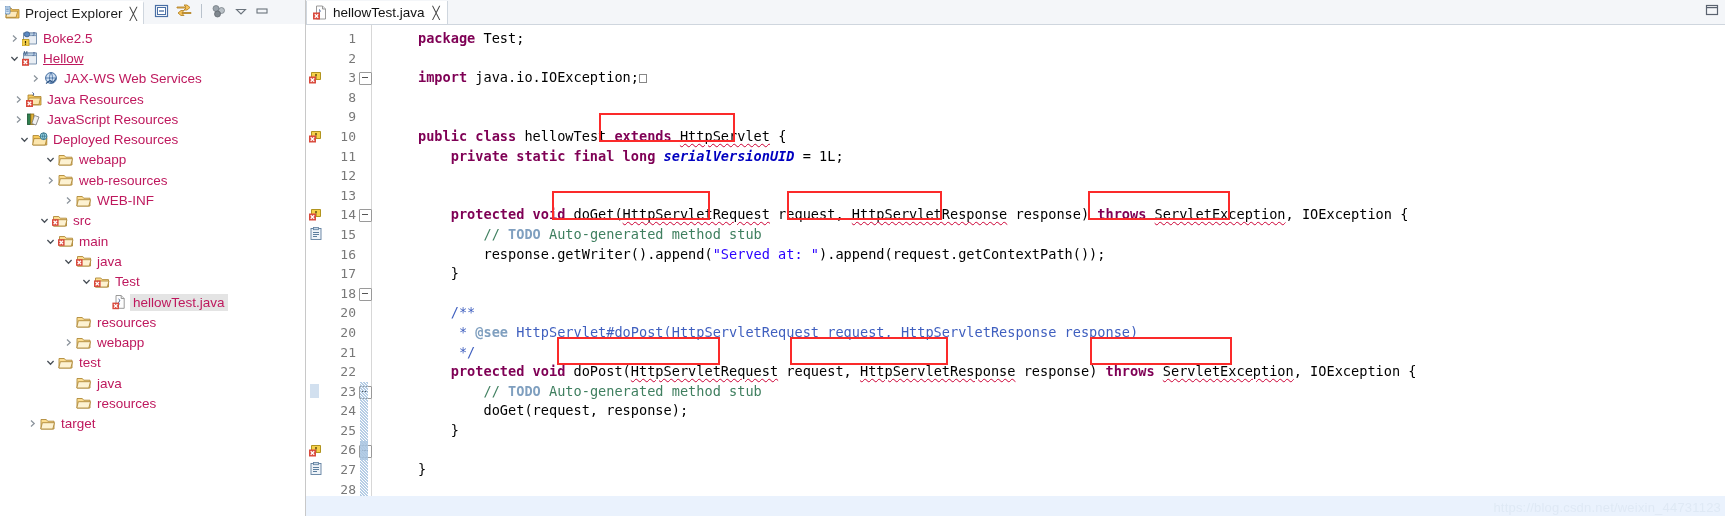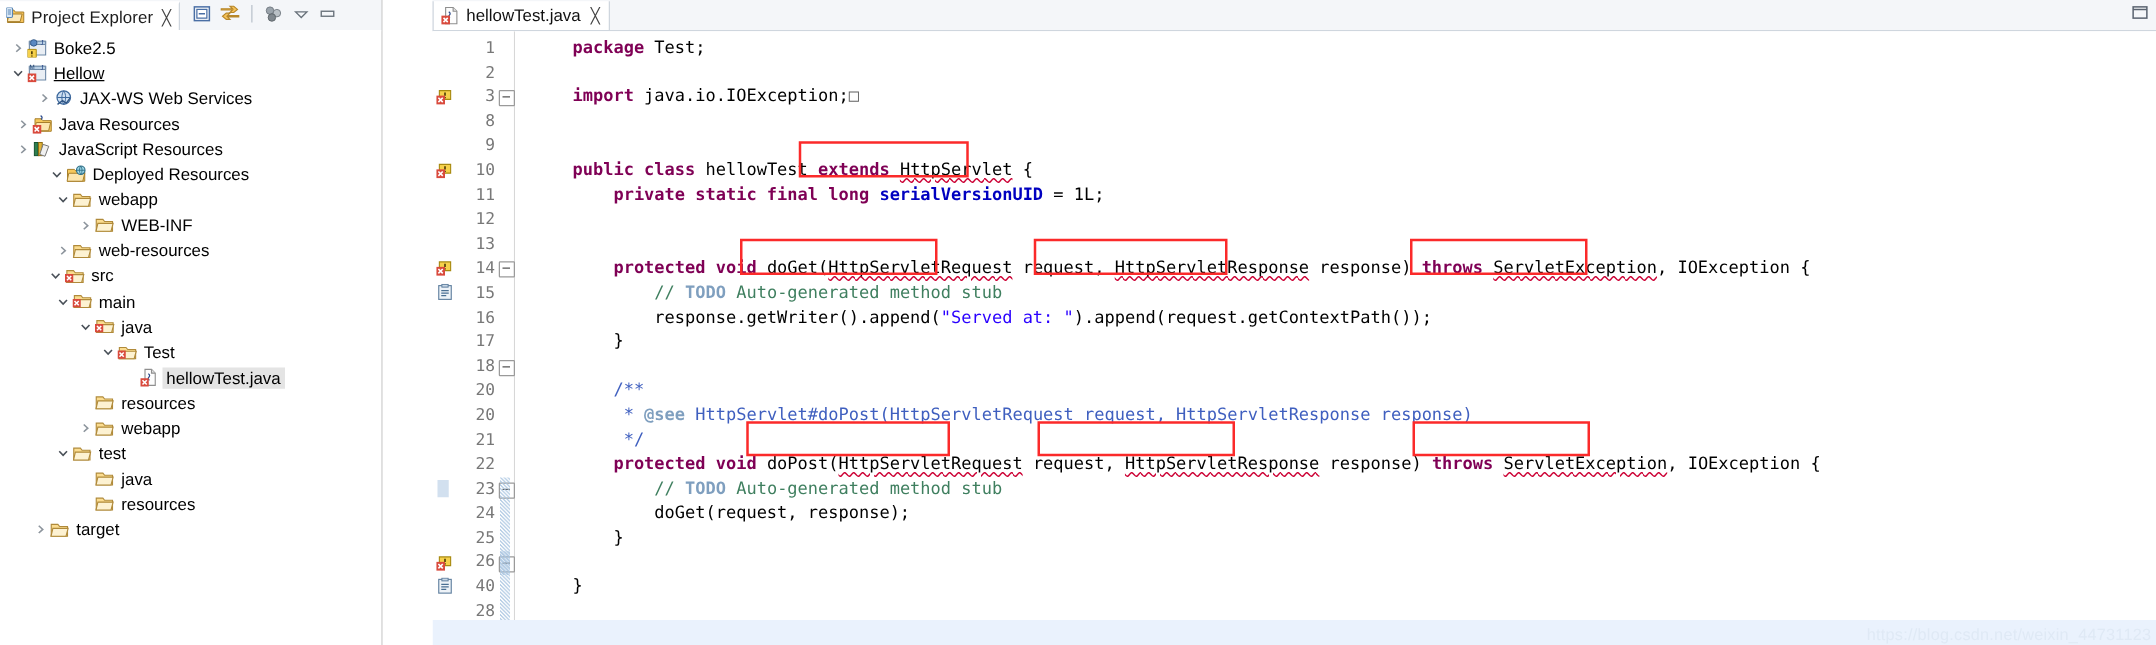--- a/index.html
+++ b/index.html
@@ -3,21 +3,21 @@
 <meta charset="utf-8">
 <style>
   html,body{margin:0;padding:0;}
   body{
     width:1725px;height:516px;overflow:hidden;
     background:#ffffff;
     font-family:"Liberation Sans", sans-serif;
     font-size:13px;
     color:#000;
   }
-  #root{position:relative;width:1725px;height:516px;display:flex;gap:40px;}
+  #root{position:relative;width:1725px;height:516px;display:flex;}
 
   
   .explorer{
     width:306px;height:516px;box-sizing:border-box;
     background:#ffffff;
     border-right:1px solid #c8c8c8;
     position:relative;
     flex:0 0 306px;
   }
   .explorer-topbar{
@@ -43,21 +43,21 @@
     padding:0 5px 2px 10px;height:23px;
   }
   .tb-sep{width:1px;height:14px;background:#b9c2cc;margin:0 2px;}
   .tree{
     position:absolute;top:24px;left:0;right:0;bottom:0;
     overflow:hidden;background:#fff;
     padding-top:4px;
   }
   .row{
     height:20.3px;display:flex;align-items:center;
-    font-size:13.5px;color:#000000;white-space:nowrap;text-align:center;
+    font-size:13.5px;color:#be185d;white-space:nowrap;text-align:center;
   }
   .row .arrow{
     width:13px;flex:0 0 13px;display:flex;align-items:center;justify-content:center;
     color:#808b96;font-size:10px;
   }
   .row .ic{width:18px;flex:0 0 18px;display:flex;align-items:center;justify-content:center;}
   .row .txt{padding-left:4px;}
   .row.selected .txt{background:#e4e4e4;padding:1px 3px 1px 3px;margin-left:1px;}
 
   
@@ -104,21 +104,21 @@
   .gln{height:19.6px;line-height:19.6px;}
 
   
   .kw{color:#7f0055;font-weight:bold;}
   .plain{color:#000;}
   .str{color:#2a00ff;}
   .cmt{color:#3f7f5f;}
   .todo{color:#7f9fbf;font-weight:bold;}
   .jdoc{color:#3f5fbf;}
   .jdoctag{color:#7f9fbf;font-weight:bold;}
-  .field{color:#0000c0;font-weight:bold;}
+  .field{color:#0000c0;font-style:italic;font-weight:bold;}
   .ann{color:#646464;}
 
   .squiggle{
     text-decoration:underline;
     text-decoration-style:wavy;
     text-decoration-color:#cc0033;
     text-decoration-thickness:1px;
     text-underline-offset:2px;
   }
 
@@ -284,21 +284,21 @@
           </span>
           <span class="ic">
             <svg width="16" height="16" viewBox="0 0 16 16">
               <rect x="1.5" y="3" width="3" height="10.5" fill="#2f7f4f" stroke="#17522f" stroke-width=".8"></rect>
               <rect x="4.8" y="3" width="3" height="10.5" fill="#e0b23a" stroke="#8e6c12" stroke-width=".8"></rect>
               <path d="M8.5 4.5l4.5 1.5-3 8-4.2-1.5z" fill="#f0f0f0" stroke="#777" stroke-width=".8"></path>
             </svg>
           </span>
           <span class="txt">JavaScript Resources</span>
         </div>
-        <div class="row" style="padding-left: 39px;">
+        <div class="row" style="padding-left: 18px;">
           <span class="arrow">
             <svg width="9" height="9" viewBox="0 0 9 9">
               <path d="M1.4 3L4.5 6.2 7.6 3" fill="none" stroke="#4a5159" stroke-width="1.3"></path>
             </svg>
           </span>
           <span class="ic">
             <svg width="16" height="16" viewBox="0 0 16 16">
               <path d="M1 3.5h5.5L8 5.2h6.8V13H1z" fill="#f6c95c" stroke="#a8802c" stroke-width=".8"></path>
               <path d="M2 6.6h12.8l-1.6 6.4H.6z" fill="#fce6ae" stroke="#a8802c" stroke-width=".8"></path>
               <circle cx="11.6" cy="4.2" r="3.4" fill="#9fd8e8" stroke="#2f6f87" stroke-width=".9"></circle>
@@ -314,47 +314,47 @@
             </svg>
           </span>
           <span class="ic">
             <svg width="16" height="16" viewBox="0 0 16 16">
               <path d="M1 3.5h5.3L7.7 5.2H14V13H1z" fill="#fbdc8f" stroke="#b08a3a" stroke-width=".9"></path>
               <path d="M2.3 6.7h12.2l-1.7 6.3H.8z" fill="#fdf2d2" stroke="#b08a3a" stroke-width=".9"></path>
             </svg>
           </span>
           <span class="txt">webapp</span>
         </div>
+        <div class="row" style="padding-left: 44px;">
+          <span class="arrow">
+            <svg width="9" height="9" viewBox="0 0 9 9">
+              <path d="M3 1.6L6.2 4.5 3 7.4" fill="none" stroke="#8d959d" stroke-width="1.3"></path>
+            </svg>
+          </span>
+          <span class="ic">
+            <svg width="16" height="16" viewBox="0 0 16 16">
+              <path d="M1 3.5h5.3L7.7 5.2H14V13H1z" fill="#fbdc8f" stroke="#b08a3a" stroke-width=".9"></path>
+              <path d="M2.3 6.7h12.2l-1.7 6.3H.8z" fill="#fdf2d2" stroke="#b08a3a" stroke-width=".9"></path>
+            </svg>
+          </span>
+          <span class="txt">web-resources</span>
+        </div>
         <div class="row" style="padding-left: 62px;">
           <span class="arrow">
             <svg width="9" height="9" viewBox="0 0 9 9">
               <path d="M3 1.6L6.2 4.5 3 7.4" fill="none" stroke="#8d959d" stroke-width="1.3"></path>
             </svg>
           </span>
           <span class="ic">
             <svg width="16" height="16" viewBox="0 0 16 16">
               <path d="M1 3.5h5.3L7.7 5.2H14V13H1z" fill="#fbdc8f" stroke="#b08a3a" stroke-width=".9"></path>
               <path d="M2.3 6.7h12.2l-1.7 6.3H.8z" fill="#fdf2d2" stroke="#b08a3a" stroke-width=".9"></path>
             </svg>
           </span>
           <span class="txt">WEB-INF</span>
-        </div>
-        <div class="row" style="padding-left: 44px;">
-          <span class="arrow">
-            <svg width="9" height="9" viewBox="0 0 9 9">
-              <path d="M3 1.6L6.2 4.5 3 7.4" fill="none" stroke="#8d959d" stroke-width="1.3"></path>
-            </svg>
-          </span>
-          <span class="ic">
-            <svg width="16" height="16" viewBox="0 0 16 16">
-              <path d="M1 3.5h5.3L7.7 5.2H14V13H1z" fill="#fbdc8f" stroke="#b08a3a" stroke-width=".9"></path>
-              <path d="M2.3 6.7h12.2l-1.7 6.3H.8z" fill="#fdf2d2" stroke="#b08a3a" stroke-width=".9"></path>
-            </svg>
-          </span>
-          <span class="txt">web-resources</span>
         </div>
         <div class="row" style="padding-left: 38px;">
           <span class="arrow">
             <svg width="9" height="9" viewBox="0 0 9 9">
               <path d="M1.4 3L4.5 6.2 7.6 3" fill="none" stroke="#4a5159" stroke-width="1.3"></path>
             </svg>
           </span>
           <span class="ic">
             <svg width="16" height="16" viewBox="0 0 16 16">
               <path d="M1.5 3.5h5.3l1.4 1.7H14.5V13H1.5z" fill="#fbdc8f" stroke="#b08a3a" stroke-width=".9"></path>
@@ -595,21 +595,21 @@
           <div class="gln">17</div>
           <div class="gln">18</div>
           <div class="gln">20</div>
           <div class="gln">20</div>
           <div class="gln">21</div>
           <div class="gln">22</div>
           <div class="gln">23</div>
           <div class="gln">24</div>
           <div class="gln">25</div>
           <div class="gln">26</div>
-          <div class="gln">40</div>
+          <div class="gln">27</div>
           <div class="gln">28</div>
         </div>
       <div class="fold-col" id="fold-col">
           <div class="foldglyph" style="top: 47.2px;">
             <i></i>
           </div>
           <div class="foldglyph" style="top: 184.4px;">
             <i></i>
           </div>
           <div class="foldglyph" style="top: 262.8px;">

